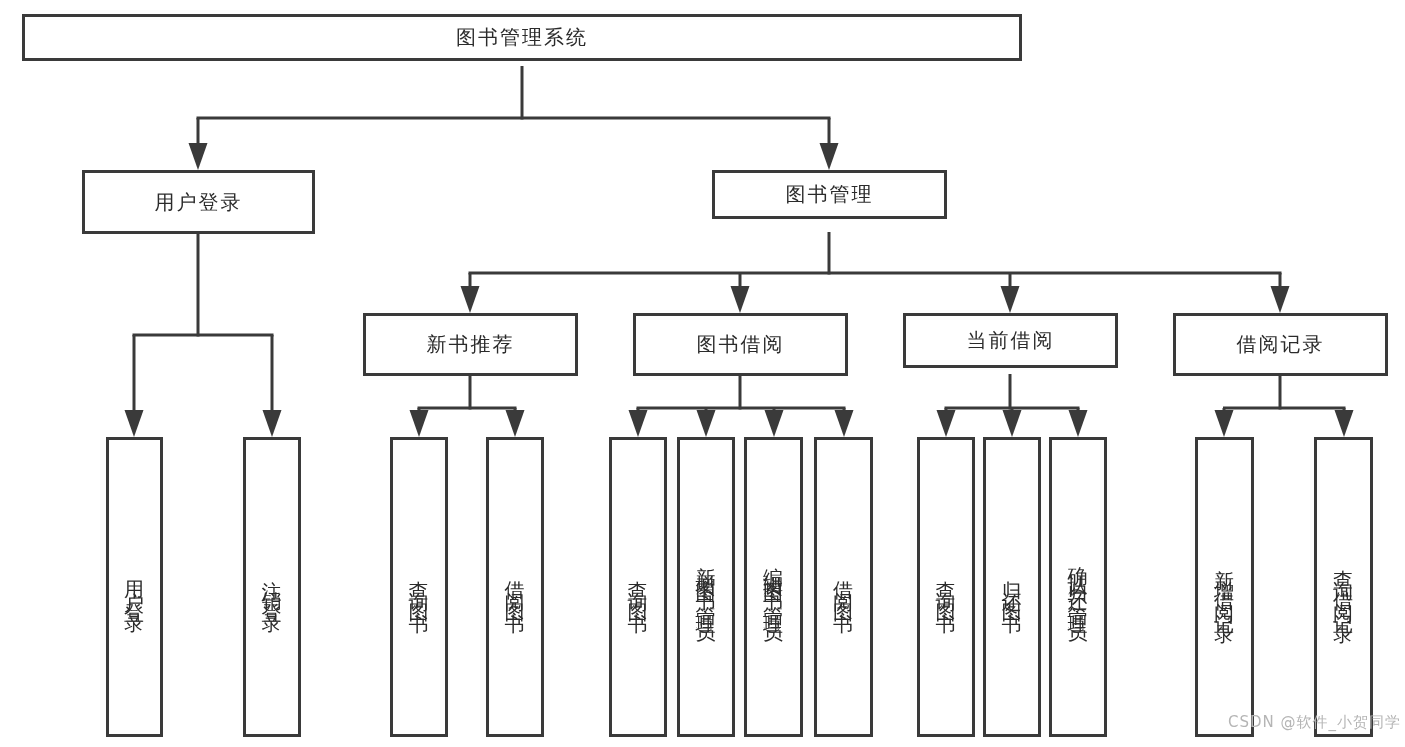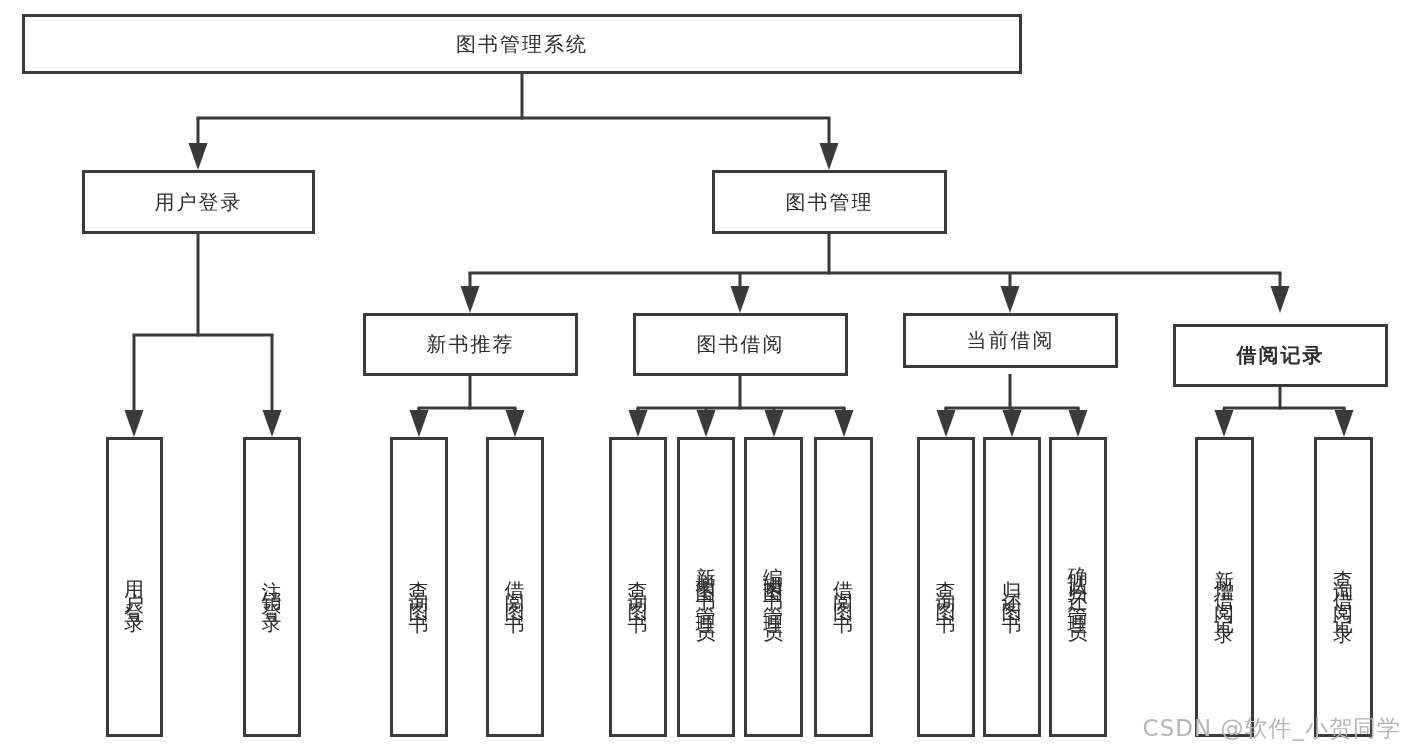--- a/index.html
+++ b/index.html
@@ -37,21 +37,21 @@
     letter-spacing:11px;
     font-size:20px;
     color:var(--text);
     line-height:1;
     white-space:nowrap;
   }
   .vtext.long{letter-spacing:8px;}
   .watermark{
     position:absolute;
     top:713px;right:4px;
-    font-size:23px;
+    font-size:15px;
     color:var(--watermark);
     letter-spacing:1px;
     z-index:5;
     white-space:nowrap;
   }
 </style>
 </head>
 <body>
 
 <div class="canvas">
@@ -111,29 +111,29 @@
     <polygon points="1068.5,410 1087.5,410 1078,437"></polygon>
 
     <line x1="1280" y1="374" x2="1280" y2="409.5"></line>
     <line x1="1223" y1="408" x2="1345.5" y2="408"></line>
     <line x1="1224" y1="408" x2="1224" y2="425"></line>
     <line x1="1344" y1="408" x2="1344" y2="425"></line>
     <polygon points="1214.5,410 1233.5,410 1224,437"></polygon>
     <polygon points="1334.5,410 1353.5,410 1344,437"></polygon>
   </svg>
 
-  <div class="box" style="left:22px;top:14px;width:1000px;height:60px;">图书管理系统</div>
+  <div class="box" style="left:22px;top:14px;width:1000px;height:47px;">图书管理系统</div>
 
   <div class="box" style="left:82px;top:170px;width:233px;height:64px;">用户登录</div>
-  <div class="box" style="left:712px;top:170px;width:235px;height:64px;">图书管理</div>
+  <div class="box" style="left:712px;top:170px;width:235px;height:49px;">图书管理</div>
 
   <div class="box" style="left:633px;top:313px;width:215px;height:63px;">图书借阅</div>
   <div class="box" style="left:363px;top:313px;width:215px;height:63px;">新书推荐</div>
   <div class="box" style="left:903px;top:313px;width:215px;height:55px;">当前借阅</div>
-  <div class="box" style="left:1173px;top:324px;width:215px;height:63px;font-weight:bold;">借阅记录</div>
+  <div class="box" style="left:1173px;top:313px;width:215px;height:63px;">借阅记录</div>
 
   <div class="box leaf" style="left:106px;width:57px;">
     <span class="vtext">用户登录</span>
   </div>
   <div class="box leaf" style="left:243px;width:58px;">
     <span class="vtext">注销登录</span>
   </div>
 
   <div class="box leaf" style="left:390px;width:58px;">
     <span class="vtext">查询图书</span>

